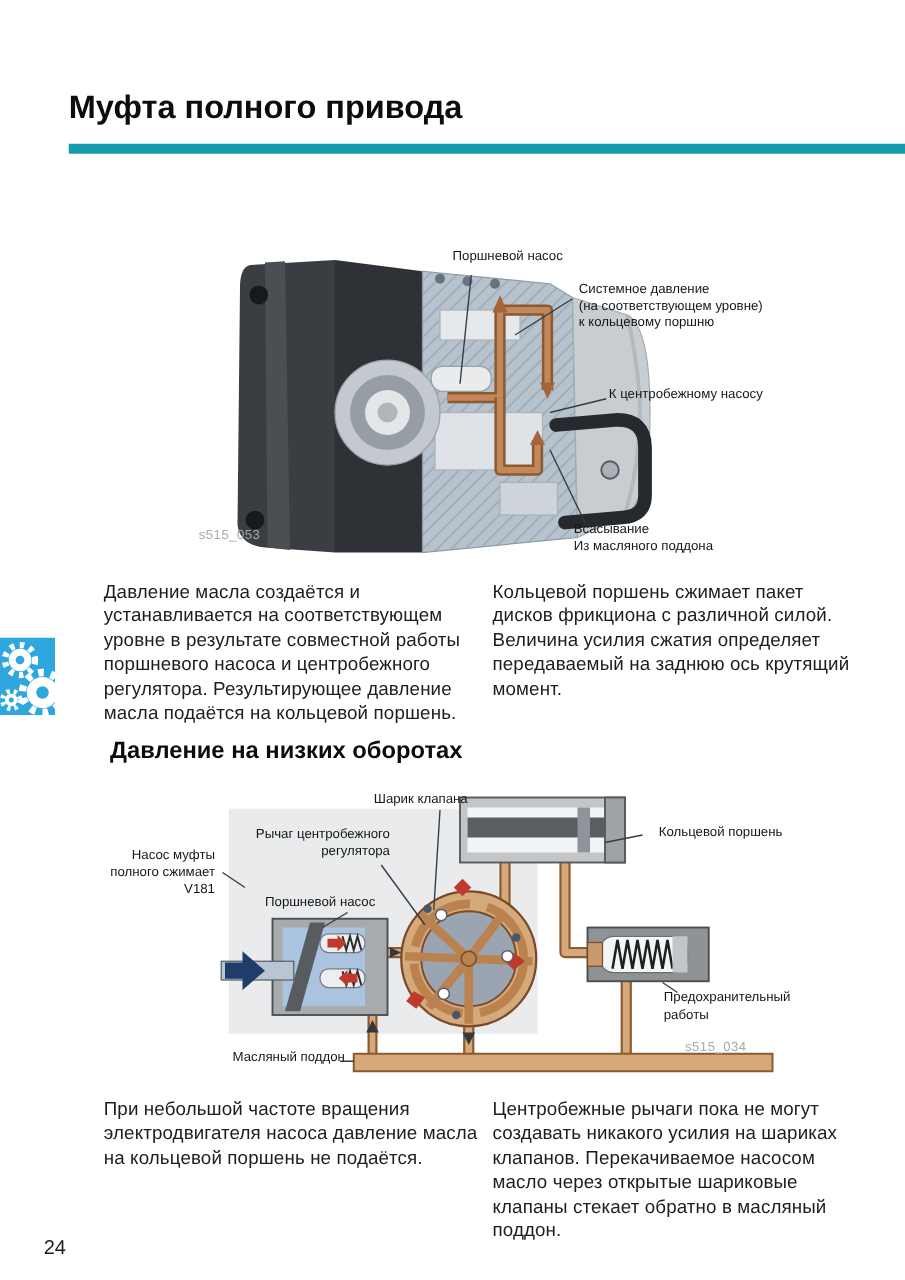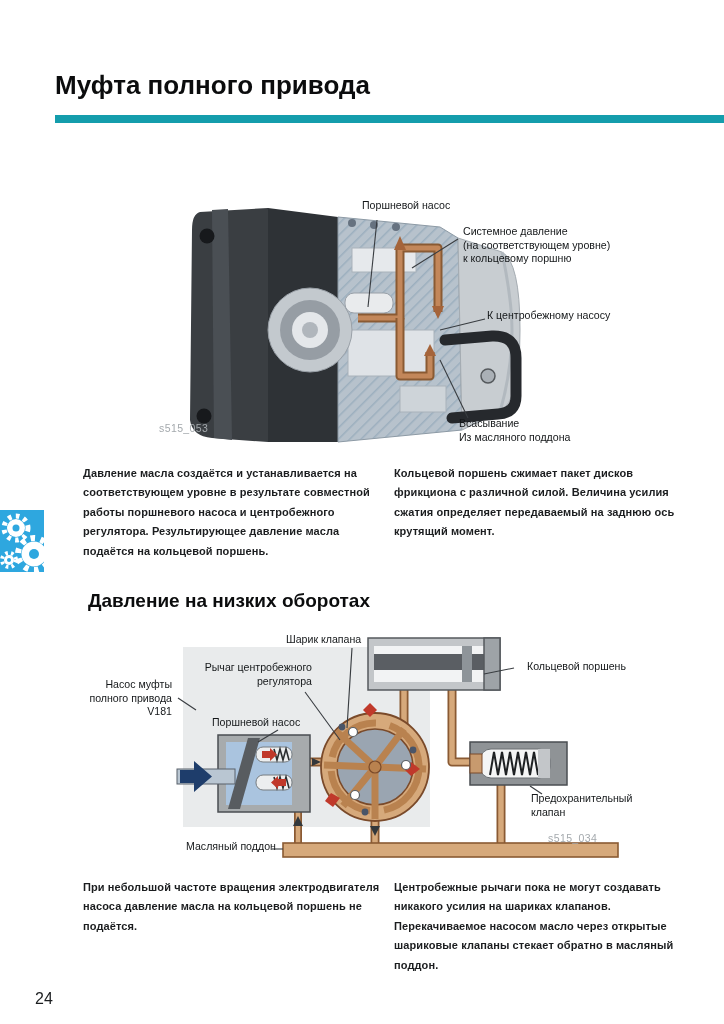--- a/index.html
+++ b/index.html
@@ -10,21 +10,21 @@
   }
   html,body{margin:0;padding:0;background:#fff;}
   .page{
     position:relative;width:724px;height:1024px;background:#fff;overflow:hidden;
     font-family:"Liberation Sans",sans-serif;color:#17191b;margin-top:30px;
   }
   .abs{position:absolute;}
   .doc-title{font-size:26px;font-weight:bold;letter-spacing:0;color:#0b0c0d;}
   .rule{background:var(--color-teal,#149DAC);}
   .h2{font-size:19px;font-weight:bold;color:#0b0c0d;}
-  .para{font-size:11px;line-height:19.4px;letter-spacing:0.1px;color:#1b1d1f;font-weight:700;}
+  .para{font-size:15px;line-height:19.4px;letter-spacing:0.1px;color:#1b1d1f;font-weight:400;}
   .lbl{font-size:10.6px;line-height:13.6px;color:#141719;font-weight:500;}
   .ml{white-space:pre-line;}
   .ra{text-align:right;}
   .code{font-size:10.5px;color:#a4a9ad;letter-spacing:0.4px;text-align:right;}
   .pagenum{font-size:16px;color:#1b1d1f;}
   svg{display:block;}
 </style>
 </head>
 <body>
 
@@ -223,30 +223,30 @@
         <line x1="225" y1="64" x2="260" y2="112"></line>
         <line x1="98" y1="70" x2="116" y2="82"></line>
         <line x1="198" y1="102" x2="178" y2="114"></line>
         <line x1="434" y1="40" x2="404" y2="46"></line>
         <line x1="462" y1="166" x2="450" y2="158"></line>
         <line x1="192" y1="221" x2="203" y2="221"></line>
       </g>
     </svg>
   </div>
 
-  <div class="abs lbl" style="left:286px;top:603px;">Шарик клапана</div>
+  <div class="abs lbl" style="left:299px;top:603px;">Шарик клапана</div>
   <div class="abs lbl ml ra" style="right:412px;top:631px;">Рычаг центробежного
 регулятора</div>
   <div class="abs lbl ml ra" style="right:552px;top:648px;">Насос муфты
-полного привода
+полного сжимает
 V181</div>
   <div class="abs lbl" style="left:212px;top:686px;">Поршневой насос</div>
   <div class="abs lbl" style="left:516px;top:630px;padding-left:11px;">Кольцевой поршень</div>
   <div class="abs lbl ml" style="left:531px;top:762px;">Предохранительный
-клапан</div>
+работы</div>
   <div class="abs lbl" style="left:186px;top:810px;">Масляный поддон</div>
   <div class="abs code" style="left:548px;top:802px;">s515_034</div>
 
   <div class="abs para" style="left:394px;top:848px;width:305px;">Центробежные рычаги пока не могут создавать никакого усилия на шариках клапанов. Перекачиваемое насосом масло через открытые шариковые клапаны стекает обратно в масляный поддон.</div>
   <div class="abs para" style="left:83px;top:848px;width:300px;">При небольшой частоте вращения электродвигателя насоса давление масла на кольцевой поршень не подаётся.</div>
 
   <div class="abs pagenum" style="left:35px;top:960px;">24</div>
   <div class="abs rule" style="left:55px;top:1014px;width:669px;height:5px;"></div>
 
 </div>

